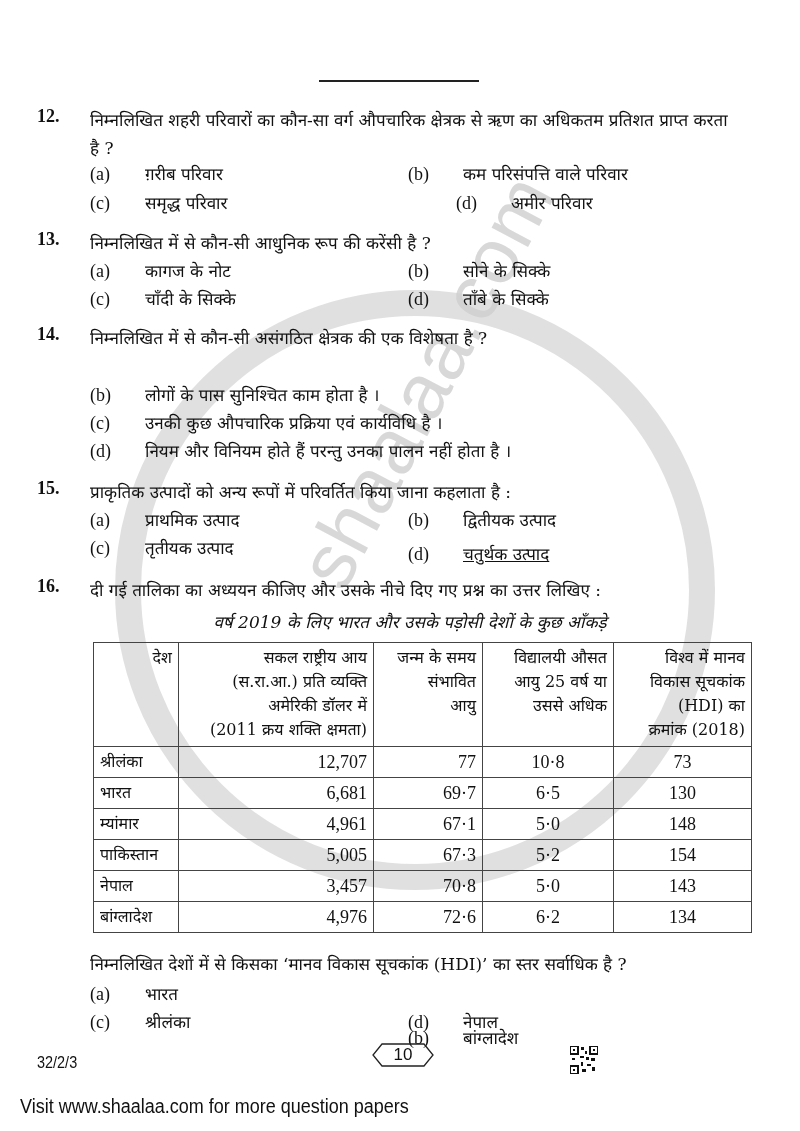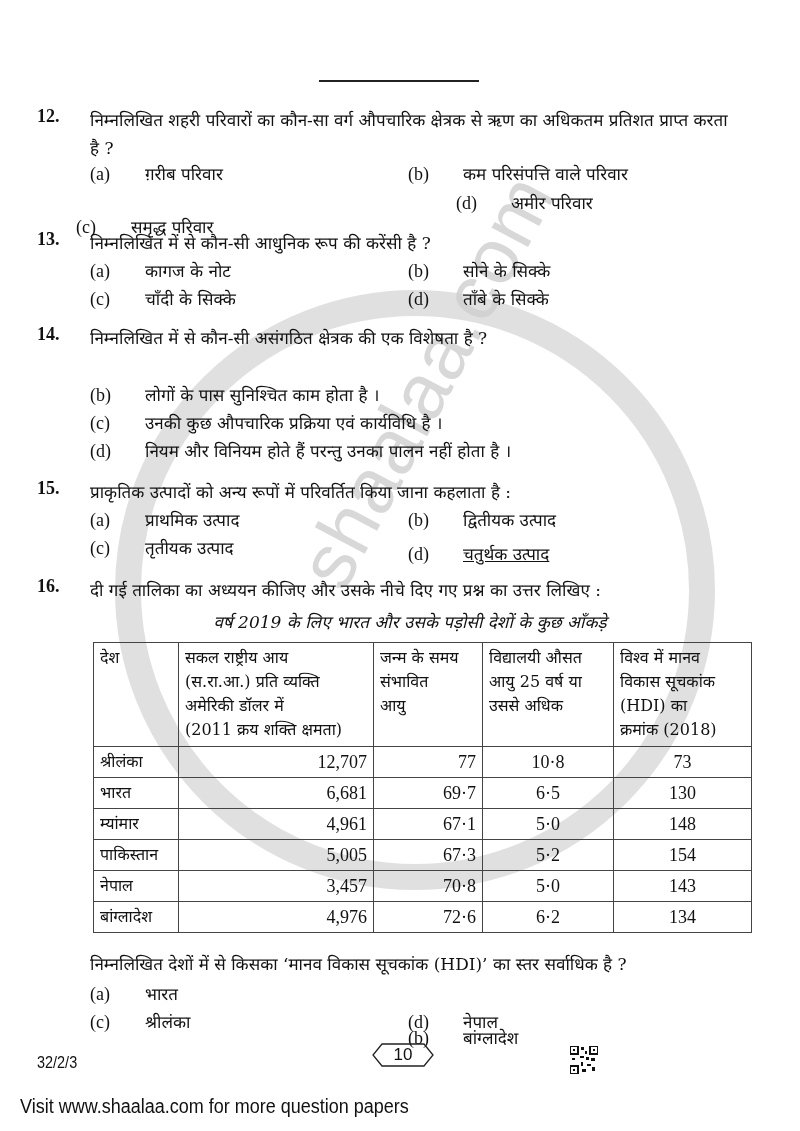--- a/index.html
+++ b/index.html
@@ -19,21 +19,21 @@
   .qnum { position:absolute; left:37px; font-weight:bold; font-family:"Liberation Serif",serif; font-size:18px; }
   .qtext { position:absolute; left:90px; width:640px; line-height:28px; }
   .opt { position:absolute; font-size:17px; }
   .opt .lbl { display:inline-block; width:55px; font-family:"Liberation Serif",serif; font-size:18px; }
 
   .caption { position:absolute; left:0; width:800px; top:610px; text-align:center;
              font-style:italic; font-size:17px; padding-left:20px; box-sizing:border-box; }
 
   table.data { position:absolute; left:93px; top:642px; border-collapse:collapse; font-size:16px; }
   table.data th, table.data td { border:1.5px solid #444; padding:0 6px; }
-  table.data th { font-weight:normal; text-align:left; vertical-align:top; line-height:24px; padding-top:3px; height:100px; }
+  table.data th { font-weight:normal; text-align:right; vertical-align:top; line-height:24px; padding-top:3px; height:100px; }
   table.data td { height:30px; line-height:30px; font-family:"Liberation Serif",serif; font-size:18px; }
   td.country { text-align:left; font-family:"DejaVu Serif",serif !important; font-size:16px !important; }
   td.c1 { text-align:right; padding-right:74px; }
   td.c2 { text-align:right; padding-right:24px; }
   td.c3 { text-align:center; }
   td.c4 { text-align:center; }
 
   .footer-code { position:absolute; left:37px; top:1053px; font-family:"Liberation Sans",sans-serif; font-size:17px; transform:scaleX(0.85); transform-origin:left; }
   .page-badge { position:absolute; left:372px; top:1043px; width:62px; height:24px; }
   .page-badge svg { position:absolute; left:0; top:0; }
@@ -50,21 +50,21 @@
   <div class="wm-text">shaalaa.com</div>
 
   <div class="top-rule"></div>
 
   <div class="q" style="top:106px;">
     <span class="qnum">12.</span>
     <div class="qtext">निम्नलिखित शहरी परिवारों का कौन-सा वर्ग औपचारिक क्षेत्रक से ऋण का अधिकतम प्रतिशत प्राप्त करता है ?</div>
   </div>
   <div class="opt" style="left:90px; top:162px;"><span class="lbl">(a)</span><span>ग़रीब परिवार</span></div>
   <div class="opt" style="left:408px; top:162px;"><span class="lbl">(b)</span><span>कम परिसंपत्ति वाले परिवार</span></div>
-  <div class="opt" style="left:76px; top:191px;margin-top:24px;"><span class="lbl">(c)</span><span>समृद्ध परिवार</span></div>
+  <div class="opt" style="left:90px; top:191px;"><span class="lbl">(c)</span><span>समृद्ध परिवार</span></div>
   <div class="opt" style="left:408px; top:191px;margin-left:48px;"><span class="lbl">(d)</span><span>अमीर परिवार</span></div>
 
   <div class="q" style="top:229px;">
     <span class="qnum">13.</span>
     <div class="qtext">निम्नलिखित में से कौन-सी आधुनिक रूप की करेंसी है ?</div>
   </div>
   <div class="opt" style="left:90px; top:259px;"><span class="lbl">(a)</span><span>कागज के नोट</span></div>
   <div class="opt" style="left:408px; top:259px;"><span class="lbl">(b)</span><span>सोने के सिक्के</span></div>
   <div class="opt" style="left:90px; top:287px;"><span class="lbl">(c)</span><span>चाँदी के सिक्के</span></div>
   <div class="opt" style="left:408px; top:287px;"><span class="lbl">(d)</span><span>ताँबे के सिक्के</span></div>

